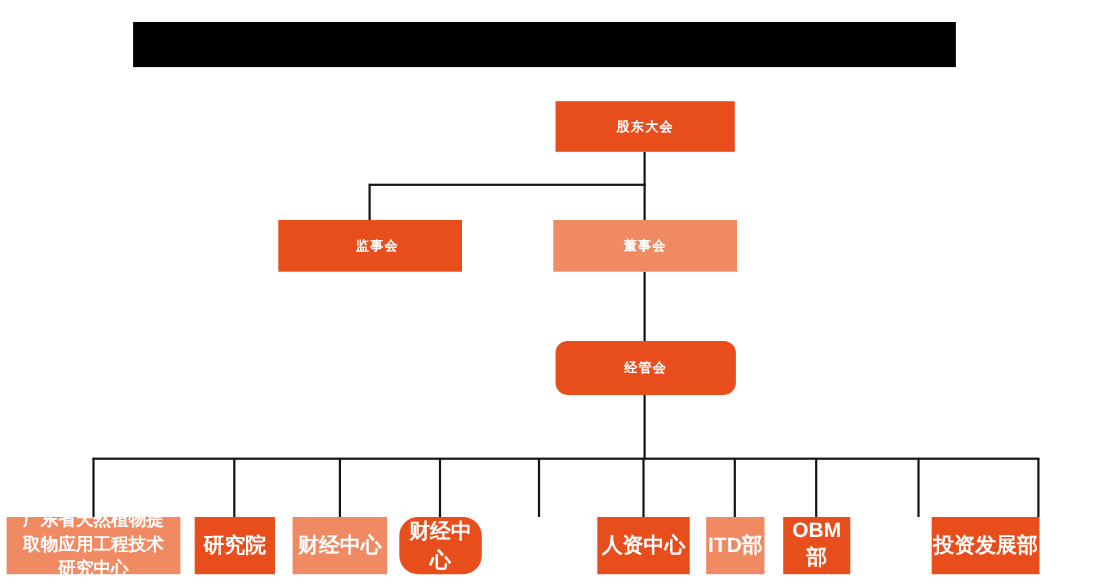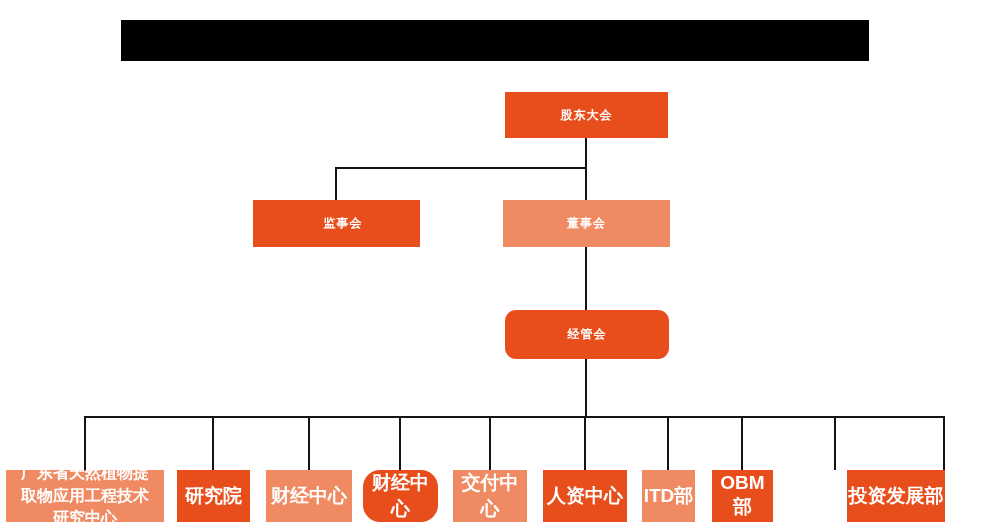--- a/index.html
+++ b/index.html
@@ -98,21 +98,20 @@
   <div class="node n-management primary">经管会</div>
 
   <div class="node dept d1 secondary">广东省天然植物提取物应用工程技术研究中心</div>
 
   <div class="node dept d2 primary">研究院</div>
 
   <div class="node dept d3 secondary">财经中心</div>
 
   <div class="node dept d4 primary">财经中心</div>
 
-  <div class="node dept d5 secondary">交付中心</div>
 
   <div class="node dept d6 primary">人资中心</div>
 
   <div class="node dept d7 secondary">ITD部</div>
 
   <div class="node dept d8 primary">OBM部</div>
 
 
   <div class="node dept d10 primary">投资发展部</div>
 

